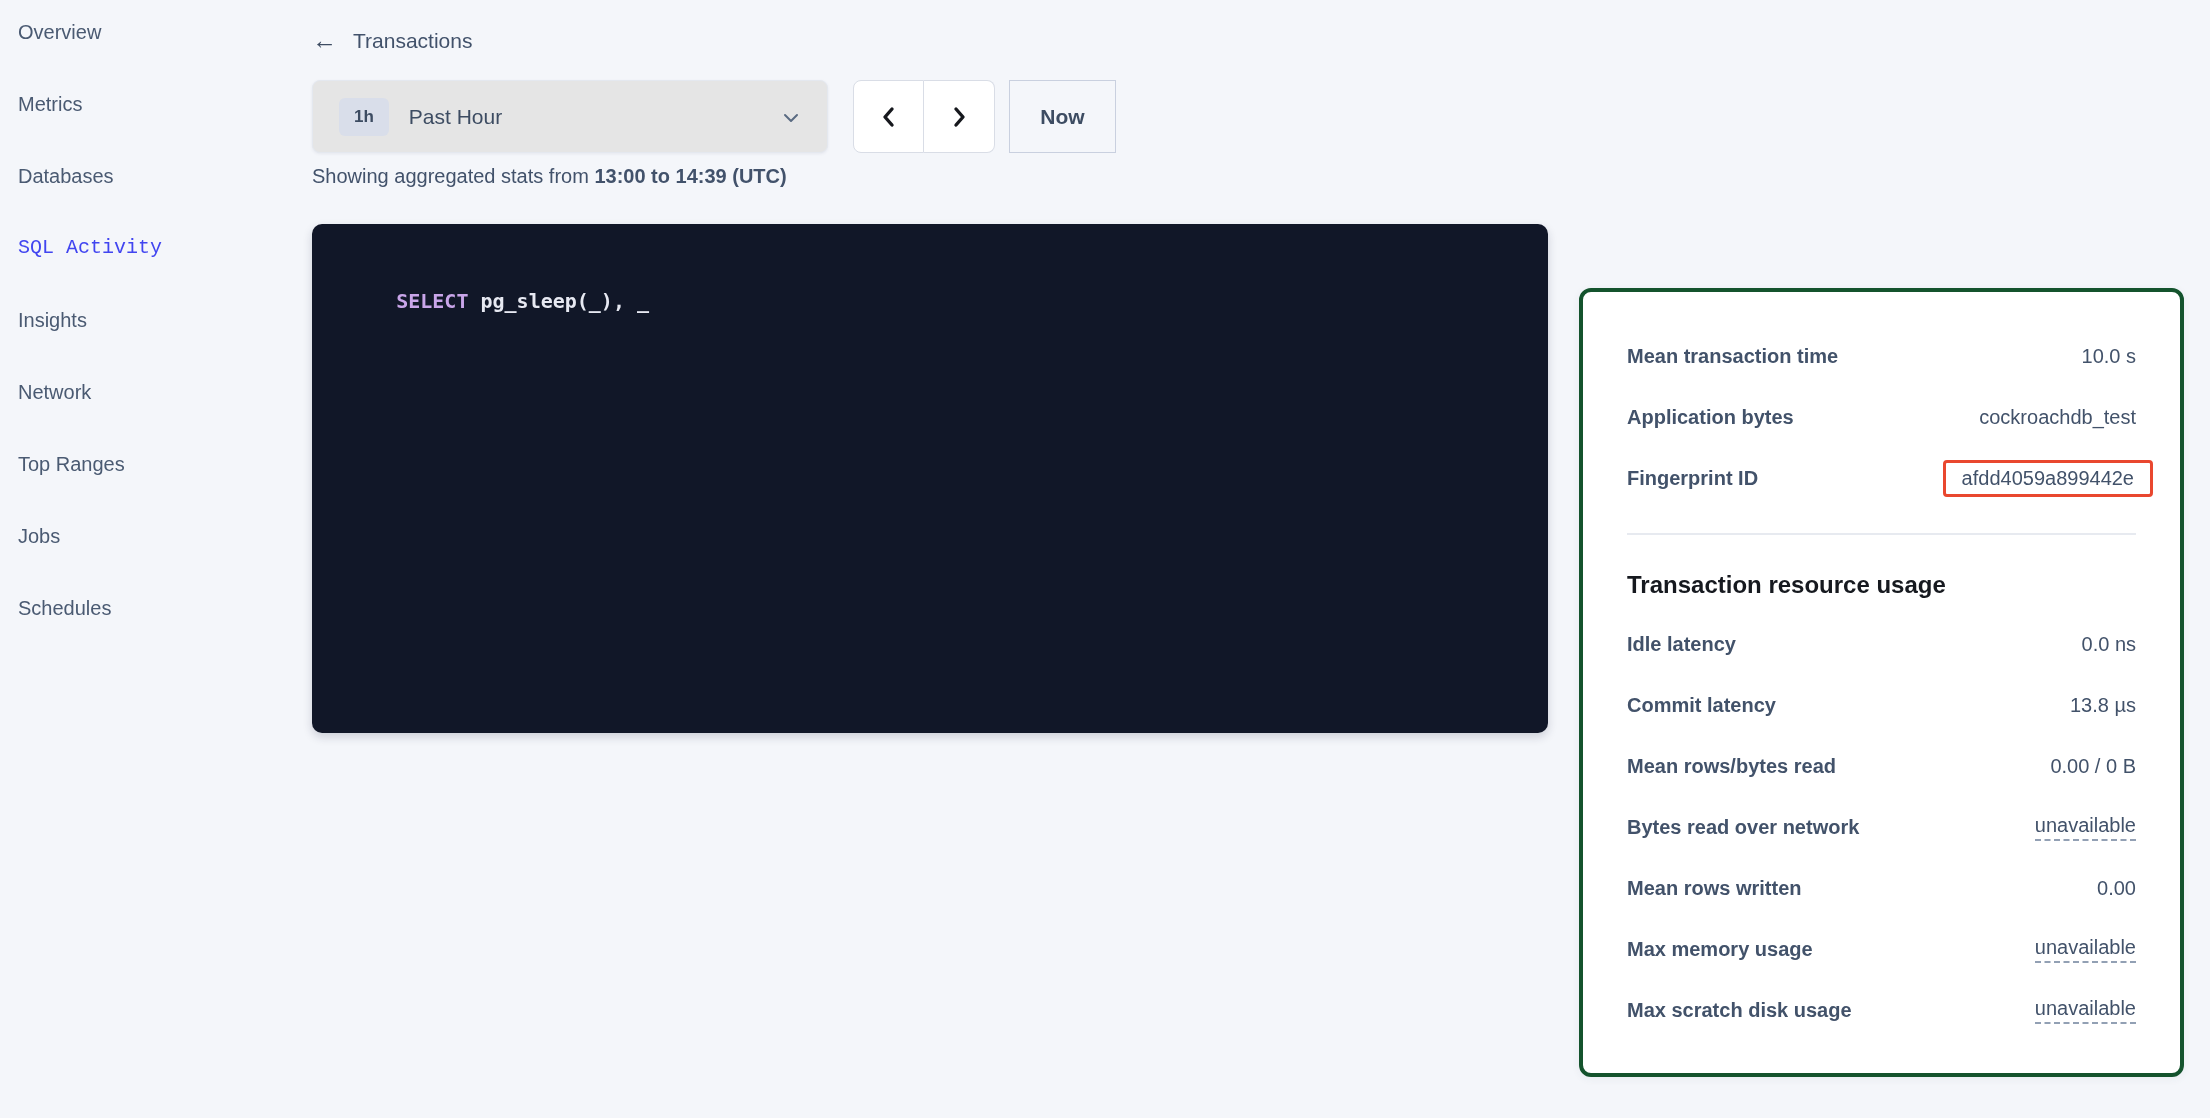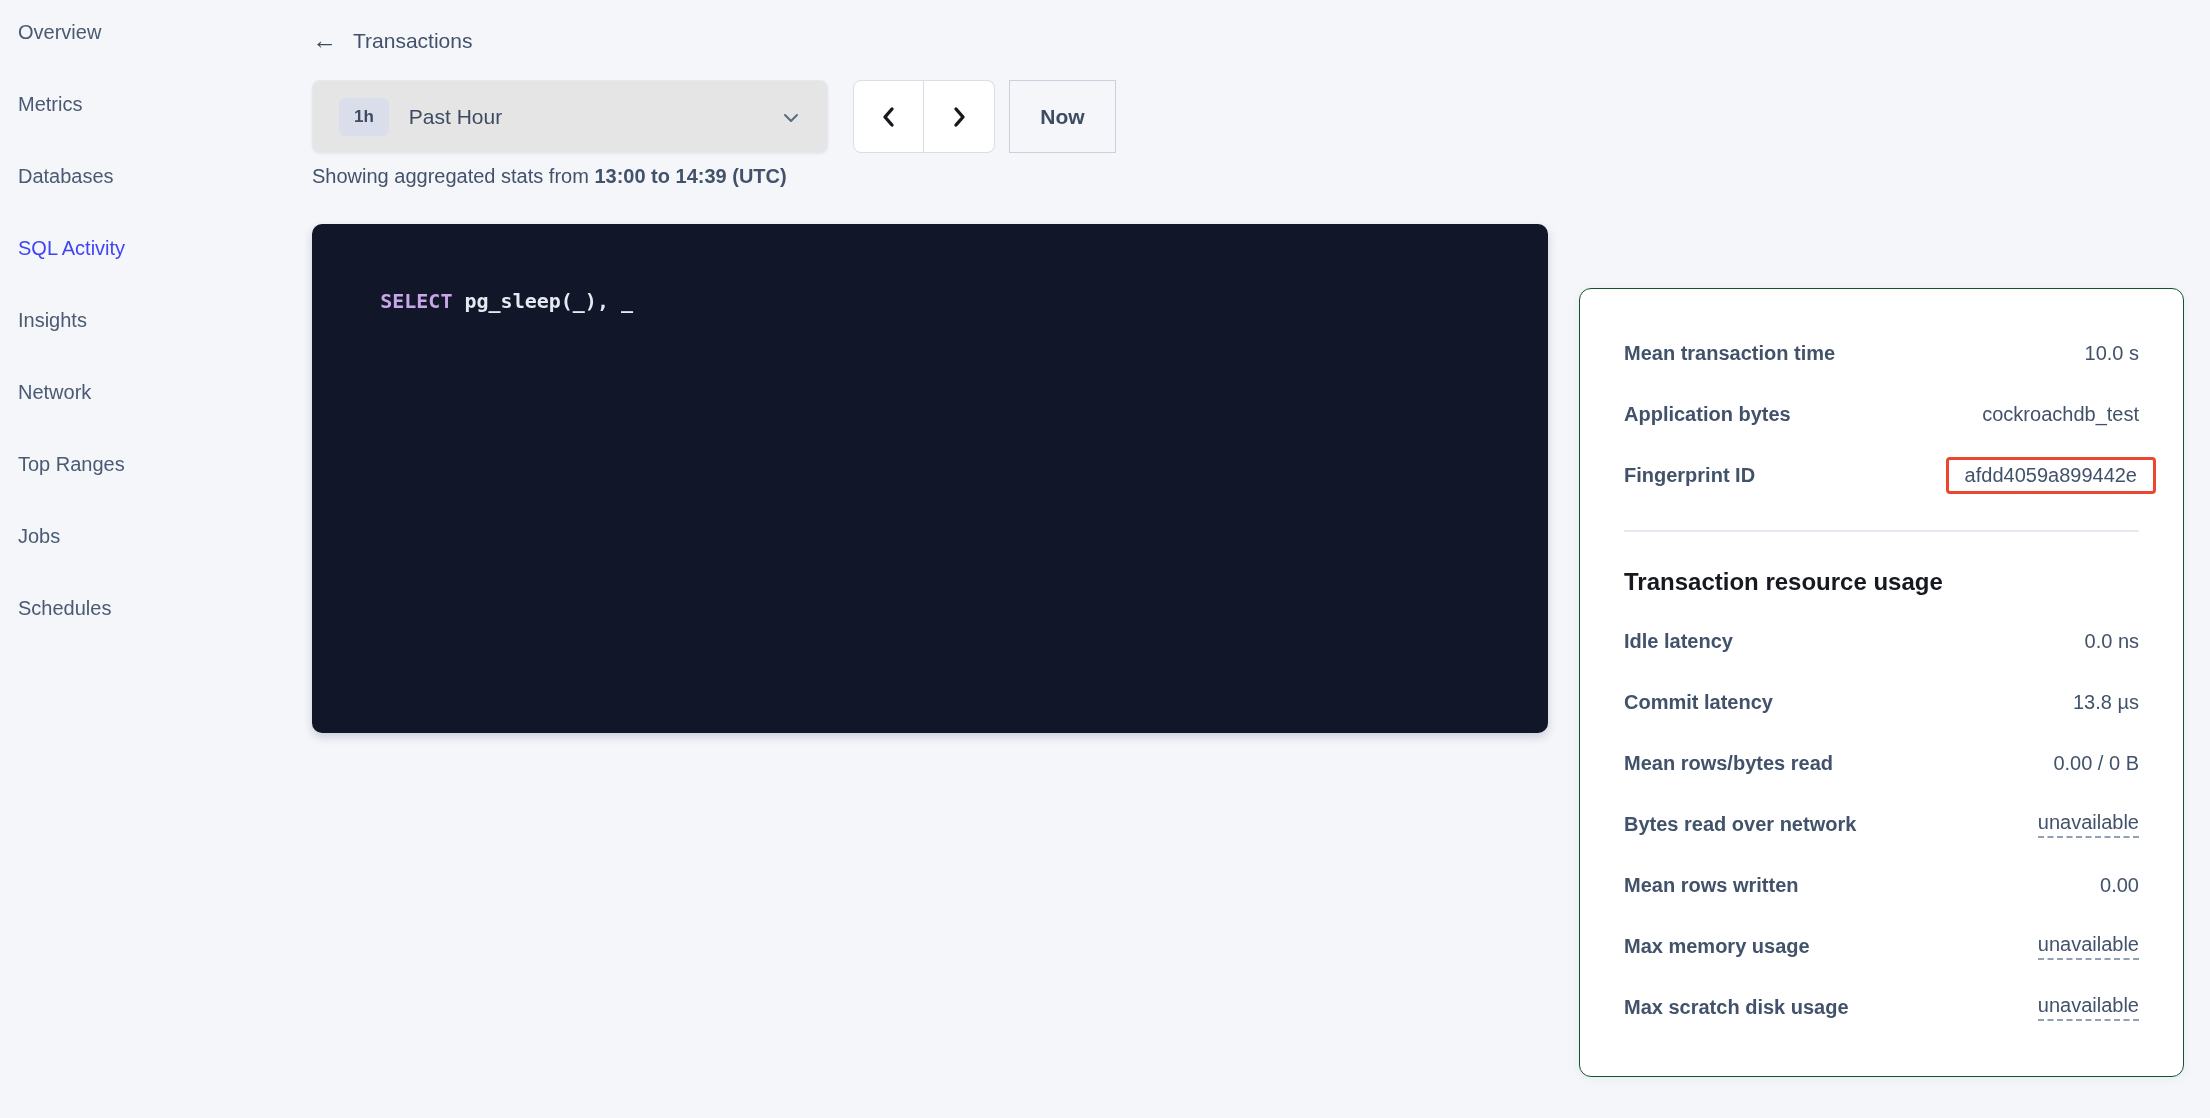--- a/index.html
+++ b/index.html
@@ -13,21 +13,21 @@
     overflow:hidden;
   }
 
   
   .sidebar { position:absolute; left:18px; top:-4px; width:280px; }
   .nav-item {
     height:72px; line-height:72px;
     font-size:20px; color:#4A5A72;
     cursor:pointer; white-space:nowrap;
   }
-  .nav-item.active { color:#4145F0; }
+  .nav-item.active { color:#4145F0;font-family:Liberation Mono, monospace; }
 
   
   .main { position:absolute; left:312px; top:0; width:1240px; }
 
   .breadcrumb {
     margin-top:28px; display:flex; align-items:center; gap:16px;
     font-size:21px; color:#42526B; cursor:pointer; width:max-content;
   }
   .back-arrow { font-size:25px; line-height:1; color:#3D4C62; }
 
@@ -65,33 +65,33 @@
     font-size:21px; font-weight:700; color:#3D4C62;
     cursor:pointer; font-family:inherit;
   }
 
   .stats { margin-top:12px; font-size:20px; color:#42526B; }
   .stats b { font-weight:700; }
 
   .code-block {
     margin-top:36px; width:1236px; height:509px;
     background:#111728; border-radius:10px;
-    padding:41px 20px;
+    padding:41px 36px;
     box-shadow:0 4px 10px rgba(25,35,65,0.18);
     font-family:"DejaVu Sans Mono", monospace;
     font-size:20px; font-weight:700; white-space:pre;
   }
   .kw { color:#C9A5E9; }
   .code-rest { color:#E7E9F2; }
 
   
   .card {
     position:absolute; left:1579px; top:288px;
     width:605px; height:789px;
-    background:#FFFFFF; border:1px solid #14532d; border-radius:12px;
+    background:#FFFFFF; border:4px solid #14532d; border-radius:12px;
     padding:34px 44px 0;
     box-shadow:0 2px 8px rgba(50,60,90,0.06);
   }
   .row {
     height:61px; display:flex; align-items:center; justify-content:space-between;
     font-size:20px;
   }
   .row .label { font-weight:700; color:#42526A; white-space:nowrap; }
   .row .value { color:#42526A; white-space:nowrap; }
   .highlight-box {

